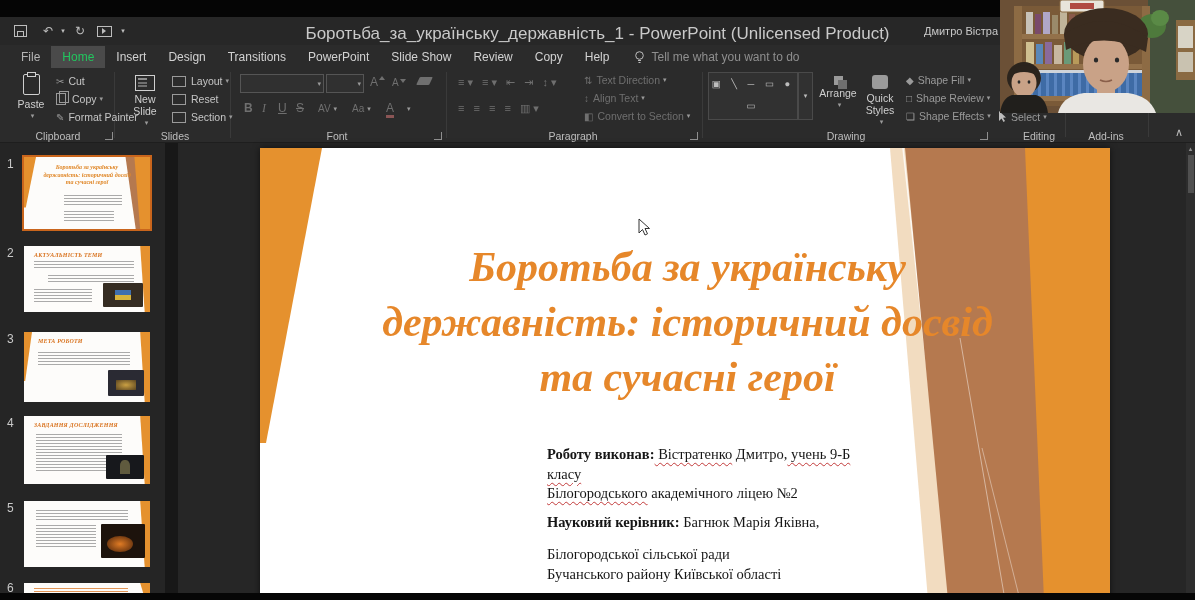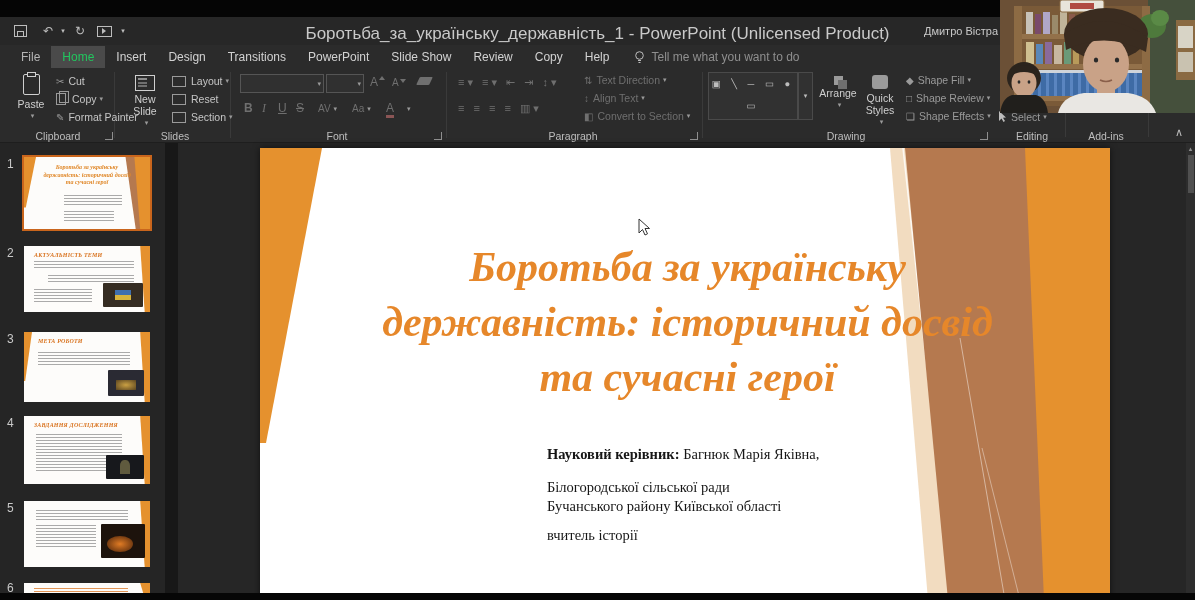--- a/index.html
+++ b/index.html
@@ -298,21 +298,21 @@
     </div>
 
     <div class="abs" style="left:996px;top:0;width:70px;height:74px">
       <div class="smbtn" style="left:2px;top:42px;color:#9a9a9a">
         <svg width="9" height="12" style="margin-right:4px">
             <polygon points="1,0 1,10 3.5,7.5 5.5,11 7,10 5,6.8 8,6.5" fill="#bdbdbd"></polygon>
           </svg>
         <span>Select</span>
         <span class="chev">▾</span>
       </div>
-      <div class="grp-label" style="left:1px;width:70px">Editing</div>
+      <div class="grp-label" style="left:8px;width:70px">Editing</div>
     </div>
     <div class="abs" style="left:1068px;top:0;width:76px;height:74px">
       <div class="grp-label" style="left:0;width:76px">Add-ins</div>
     </div>
   </div>
 
   <div class="abs" id="collapse-ribbon">∧</div>
 
   <div class="abs" id="panel">
     <span class="thumb-num" style="top:14px">1</span>
@@ -392,20 +392,24 @@
         <polygon points="765,0 850,0 850,452 784,452" fill="#E5912E"></polygon>
         <line x1="700" y1="190" x2="745" y2="452" stroke="#ffffff" stroke-width="1" opacity="0.45"></line>
         <line x1="722" y1="300" x2="760" y2="452" stroke="#ffffff" stroke-width="1" opacity="0.4"></line>
       </svg>
       <div id="slide-title">
         <span>Боротьба за українську</span><br>
         <span>державність: історичний досвід</span><br>
         <span>та сучасні герої</span>
       </div>
       <div id="slide-body">
+        <p>
+          <span class="bld">Роботу виконав:</span><span class="sq"> Вістратенко</span><span> Дмитро,</span><span class="sq"> учень 9-Б класу</span><br>
+          <span class="sq">Білогородського</span><span> академічного ліцею №2</span>
+        </p>
         <p style="margin-bottom:13px">
           <span class="bld">Науковий керівник:</span><span> Багнюк Марія Яківна,</span>
         </p>
         <p>
           <span>Білогородської сільської ради</span><br>
           <span>Бучанського району Київської області</span>
         </p>
         <p class="last">
           <span>вчитель історії</span>
         </p>

